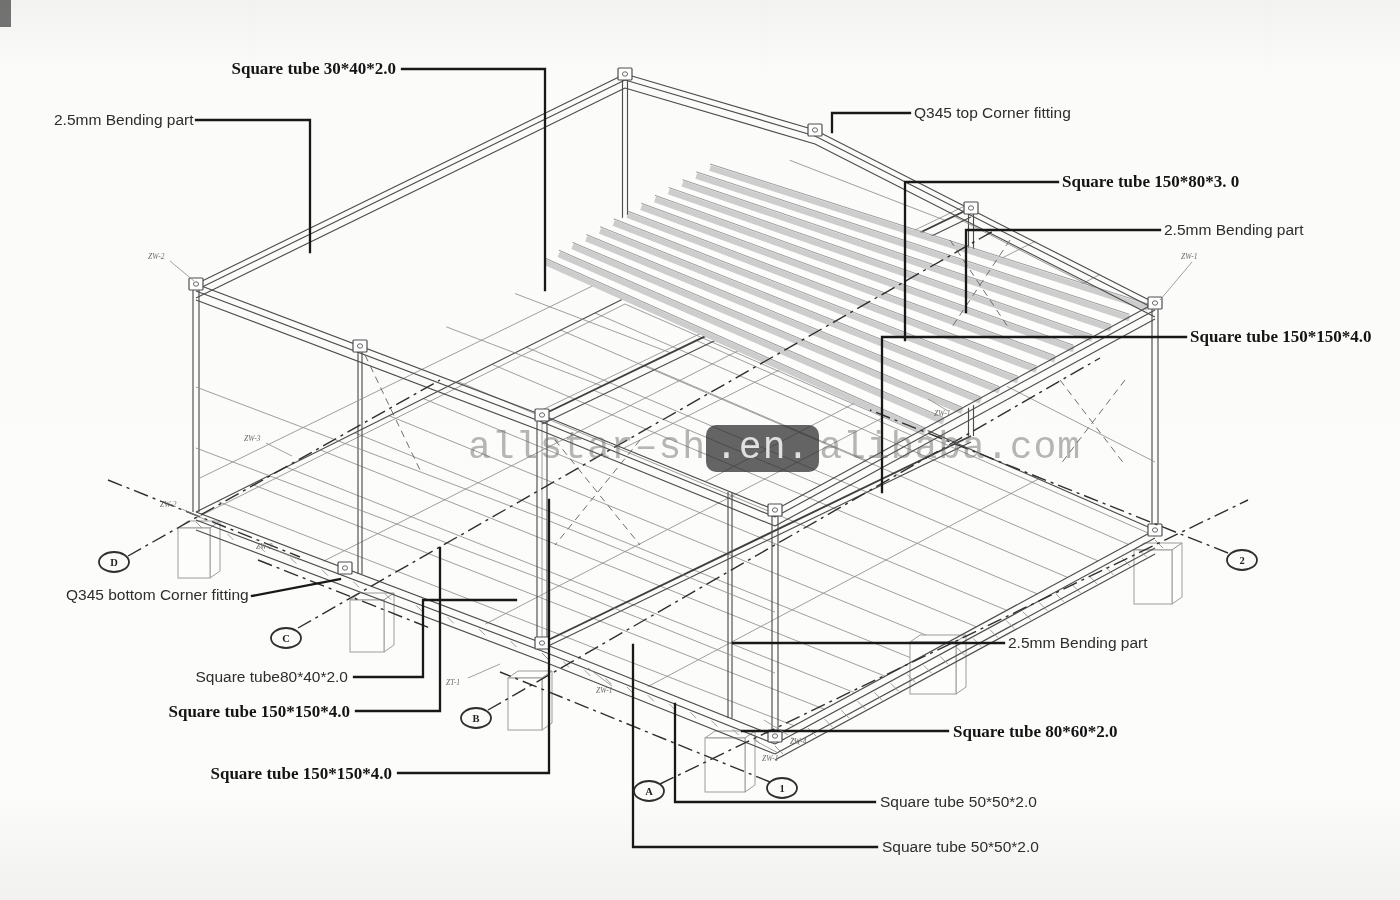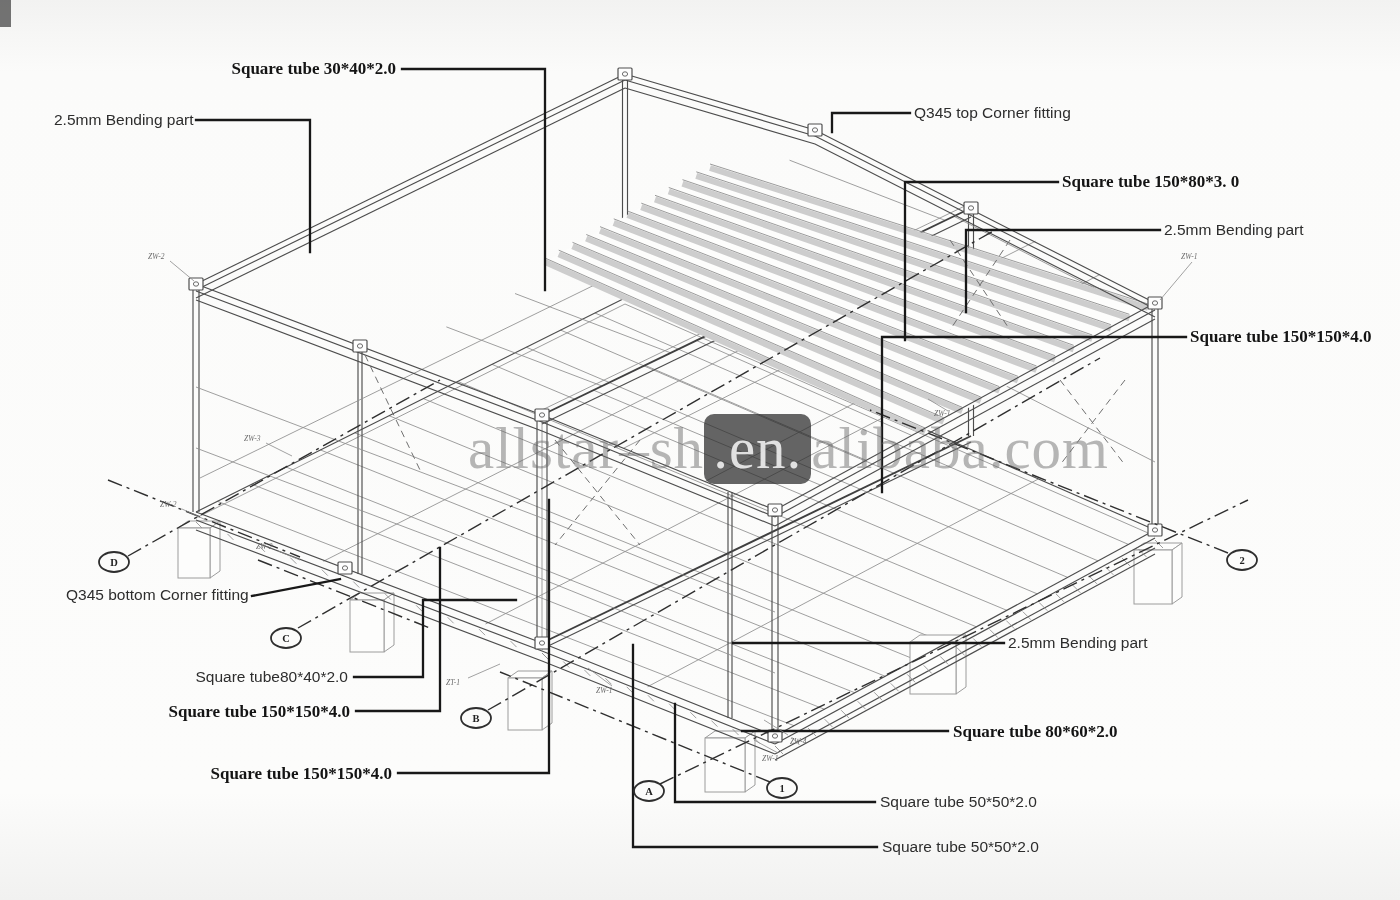--- a/index.html
+++ b/index.html
@@ -28,21 +28,21 @@
   .bub{stroke:#2e2e2e;stroke-width:1.8;fill:#fbfbfa;}
 
   
   .callout{font-family:"Liberation Sans",sans-serif;font-size:15.5px;fill:#2d2d2d;}
   .callout.bold{font-family:"Liberation Serif",serif;font-weight:bold;font-size:17px;fill:#141414;}
   .bubt{font-family:"Liberation Serif",serif;font-size:10.5px;font-weight:bold;fill:#222;text-anchor:middle;}
   .mark{font-family:"Liberation Serif",serif;font-style:italic;font-size:7.5px;fill:#6a6a6a;}
 
   #watermark{
     position:absolute;left:468px;top:425px;height:46px;line-height:46px;
-    font-family:Liberation Serif, serif;font-size:59px;letter-spacing:1px;
+    font-family:Liberation Mono, monospace;font-size:38px;letter-spacing:1px;
     color:rgba(105,105,105,0.48);white-space:nowrap;pointer-events:none;
   }
   #watermark .pill{
     background:rgba(42,42,42,0.72);color:rgba(238,238,238,0.9);
     border-radius:10px;padding:1px 9px 3px 9px;
   }
   #corner-mark{position:absolute;left:0;top:0;width:11px;height:27px;background:#5b5b5b;opacity:.85;}
 </style>
 </head>
 <body>

